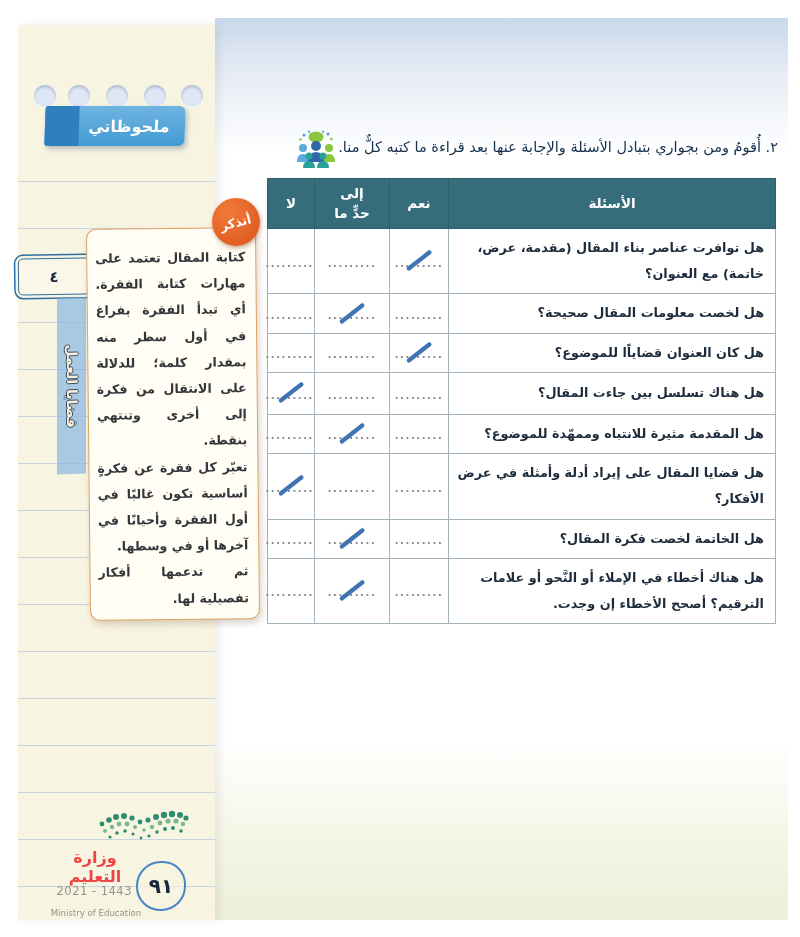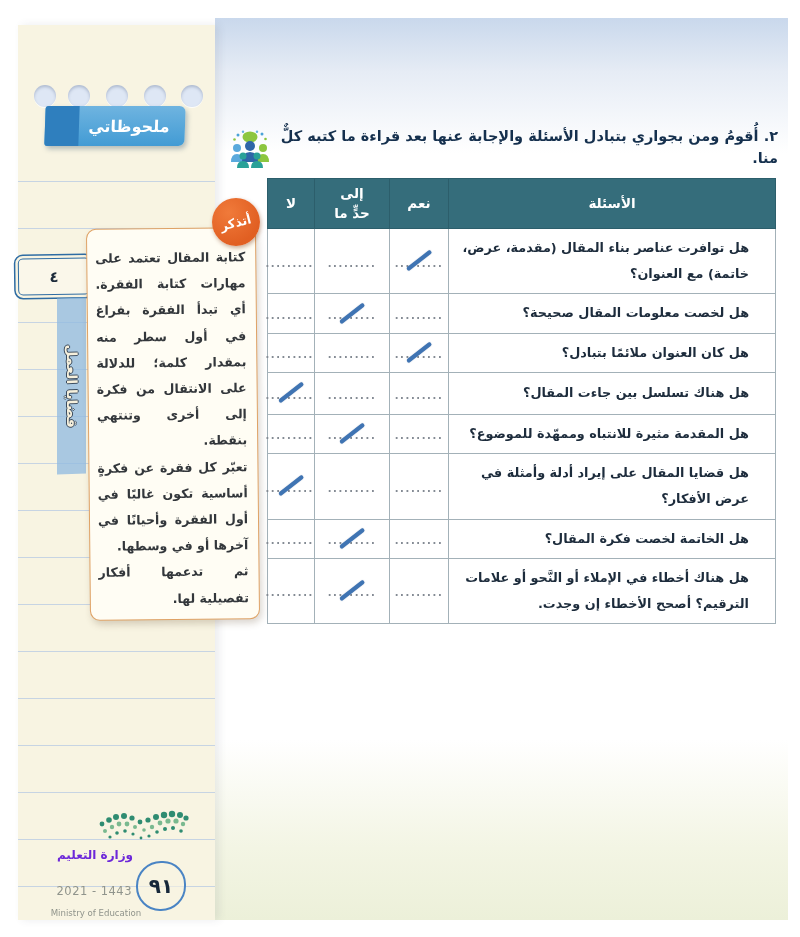--- a/index.html
+++ b/index.html
@@ -17,40 +17,40 @@
   .content-page {
     position:absolute; left:215px; top:18px; width:573px; height:902px;
     background:linear-gradient(180deg,#c9d8ec 0%, #e6ecf5 6%, #ffffff 15%,
                #ffffff 80%, #f3f5e4 92%, #ecf0d9 100%);
   }
 
   
   .instruction {
     position:absolute; left:228px; top:126px; width:550px;
     direction:rtl; display:flex; align-items:center; gap:0;
-    color:#15304e; font-weight:700; font-size:14.5px;
+    color:#15304e; font-weight:400; font-size:14.5px;
   }
   .instruction .txt { line-height:1.5; }
   .people-icon { flex:0 0 auto; width:44px; height:40px; margin-top:4px; }
 
   
   .eval-table {
     position:absolute; left:267px; top:178px; width:508px;
     border-collapse:collapse; direction:rtl; table-layout:fixed;
     background:#ffffff;
   }
   .eval-table th {
     background:#356d7b; color:#ffffff; font-weight:700; font-size:13.5px;
     height:50px; border:1px solid #2c5e6b; text-align:center;
     white-space:pre-line; line-height:1.45;
   }
   .eval-table td { border:1px solid #a3b1b8; background:#fff; }
   .eval-table td.q {
     color:#1d2c3c; font-weight:700; font-size:12.8px; text-align:right;
-    padding:6px 26px 6px 4px; line-height:2.05;
+    padding:6px 11px 6px 4px; line-height:2.05;
   }
   .eval-table td.a { text-align:center; position:relative; }
   .dots {
     color:#838a93; font-size:10px; letter-spacing:1.6px; font-weight:700;
     display:inline-block; direction:ltr;
   }
   .check {
     position:absolute; left:50%; top:50%; width:30px; height:3.6px;
     background:#3f74b3; border-radius:2px;
     transform:translate(-50%,-70%) rotate(-38deg);
@@ -134,21 +134,21 @@
     display:flex; align-items:center; justify-content:center;
   }
   .reminder-badge span {
     color:#fff; font-weight:700; font-size:12.5px; transform:rotate(-14deg);
   }
 
   
   .ministry-dots { position:absolute; left:88px; top:810px; width:102px; height:36px; }
   .ministry-ar {
     position:absolute; left:46px; top:848px; width:98px; direction:rtl;
-    color:#6d28d9; font-weight:700; font-size:12px; text-align:center;
+    color:#ef4444; font-weight:700; font-size:16px; text-align:center;
   }
   .ministry-en {
     position:absolute; left:48px; top:872px; width:96px;
     color:#90948c; font-size:8.6px; text-align:center;margin-top:36px;
   }
   .edition {
     position:absolute; left:46px; top:884px; width:86px;
     color:#90948c; font-size:11.5px; text-align:right; letter-spacing:.5px;
   }
   .page-circle {
@@ -214,21 +214,21 @@
     <td class="a"><span class="dots">.........</span></td>
     <td class="a"><span class="dots">.........</span></td>
   </tr>
       <tr>
     <td class="q">هل لخصت معلومات المقال صحيحة؟</td>
     <td class="a"><span class="dots">.........</span></td>
     <td class="a"><span class="dots">.........</span><span class="check"></span></td>
     <td class="a"><span class="dots">.........</span></td>
   </tr>
       <tr>
-    <td class="q">هل كان العنوان ملائمًا بتبادل؟</td>
+    <td class="q">هل كان العنوان قضاياًا للموضوع؟</td>
     <td class="a"><span class="dots">.........</span><span class="check"></span></td>
     <td class="a"><span class="dots">.........</span></td>
     <td class="a"><span class="dots">.........</span></td>
   </tr>
       <tr>
     <td class="q">هل هناك تسلسل بين جاءت المقال؟</td>
     <td class="a"><span class="dots">.........</span></td>
     <td class="a"><span class="dots">.........</span></td>
     <td class="a"><span class="dots">.........</span><span class="check"></span></td>
   </tr>

